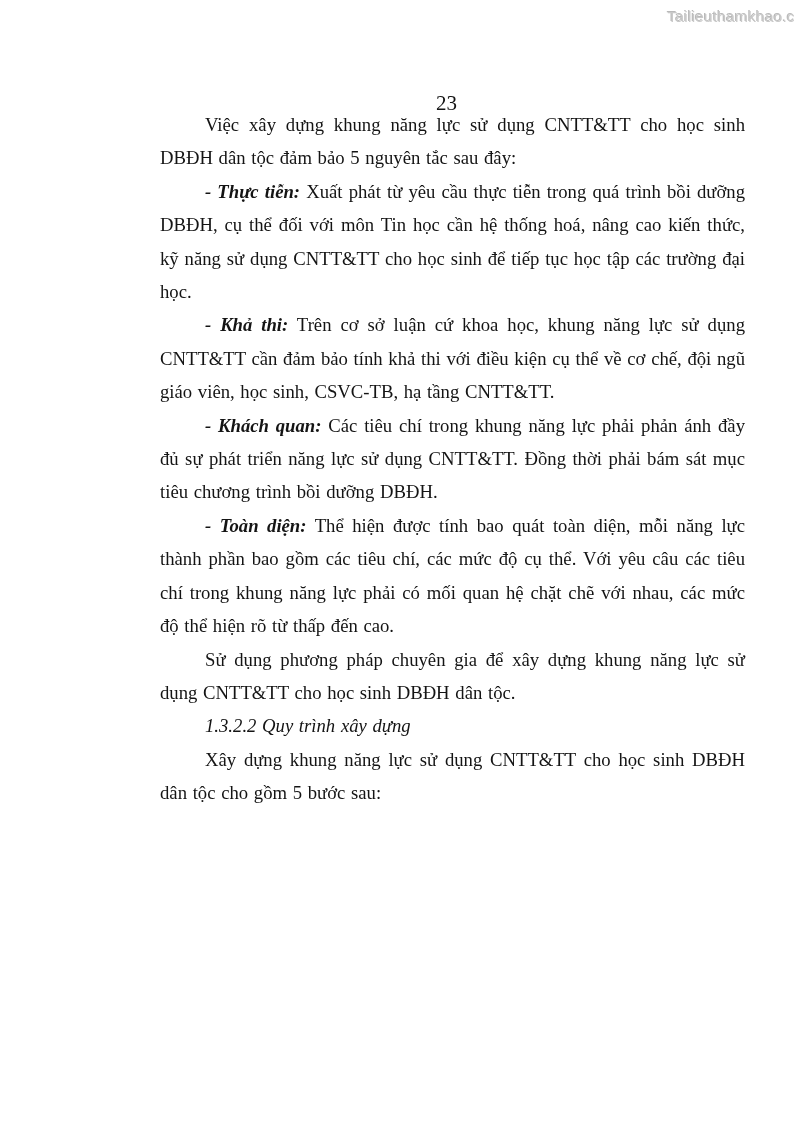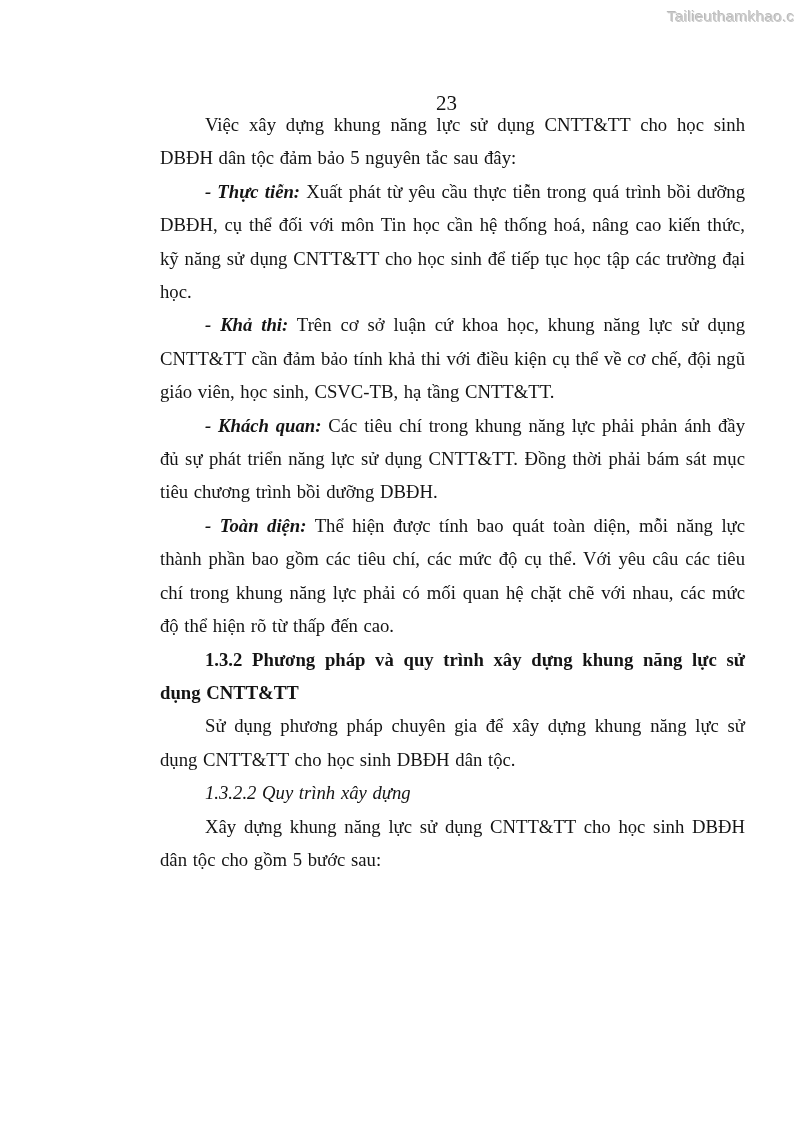--- a/index.html
+++ b/index.html
@@ -79,21 +79,20 @@
 
 
     <p><span class="lead">- Thực tiễn:</span><span> Xuất phát từ yêu cầu thực tiễn trong quá trình bồi dưỡng DBĐH, cụ thể đối với môn Tin học cần hệ thống hoá, nâng cao kiến thức, kỹ năng sử dụng CNTT&amp;TT cho học sinh để tiếp tục học tập các trường đại học.</span></p>
 
     <p><span class="lead">- Khả thi:</span><span> Trên cơ sở luận cứ khoa học, khung năng lực sử dụng CNTT&amp;TT cần đảm bảo tính khả thi với điều kiện cụ thể về cơ chế, đội ngũ giáo viên, học sinh, CSVC-TB, hạ tầng CNTT&amp;TT.</span></p>
 
     <p><span class="lead">- Khách quan:</span><span> Các tiêu chí trong khung năng lực phải phản ánh đầy đủ sự phát triển năng lực sử dụng CNTT&amp;TT. Đồng thời phải bám sát mục tiêu chương trình bồi dưỡng DBĐH.</span></p>
 
     <p><span class="lead">- Toàn diện:</span><span> Thể hiện được tính bao quát toàn diện, mỗi năng lực thành phần bao gồm các tiêu chí, các mức độ cụ thể. Với yêu câu các tiêu chí trong khung năng lực phải có mối quan hệ chặt chẽ với nhau, các mức độ thể hiện rõ từ thấp đến cao.</span></p>
 
-    <p class="h-bold">1.3.2 Phương pháp và quy trình xây dựng khung năng lực sử dụng CNTT&amp;TT</p>
 
 
     <p>Sử dụng phương pháp chuyên gia để xây dựng khung năng lực sử dụng CNTT&amp;TT cho học sinh DBĐH dân tộc.</p>
 
     <p class="h-italic">1.3.2.2 Quy trình xây dựng</p>
 
     <p>Xây dựng khung năng lực sử dụng CNTT&amp;TT cho học sinh DBĐH dân tộc cho gồm 5 bước sau:</p>
 
   </div>
 </div>

